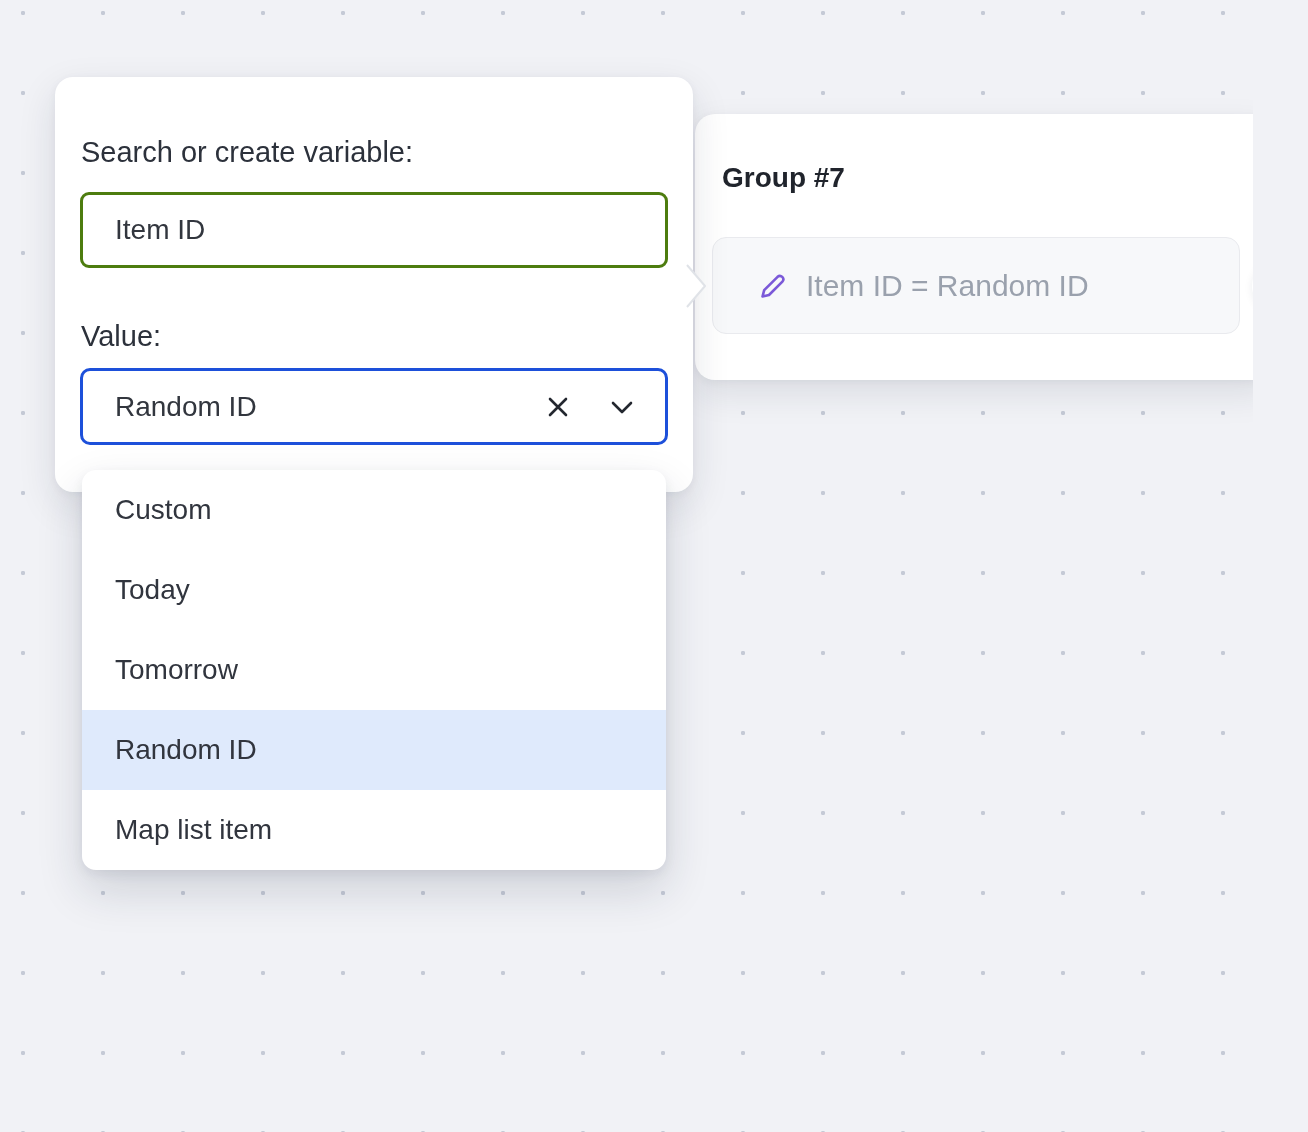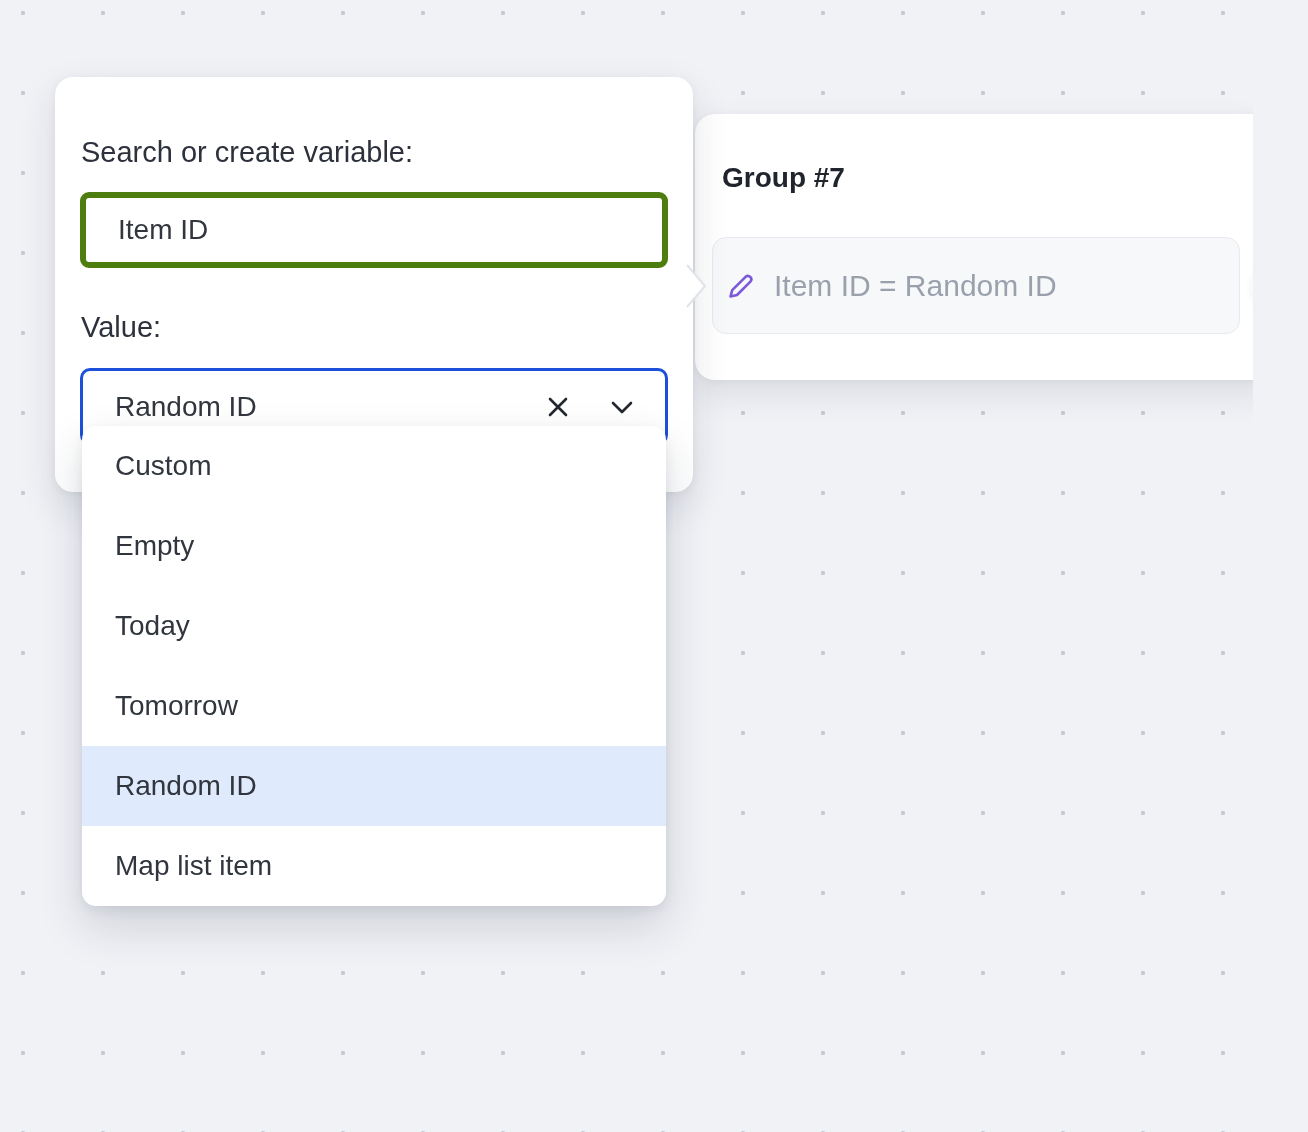--- a/index.html
+++ b/index.html
@@ -24,46 +24,46 @@
     width: 638px; height: 415px;
     background: #ffffff; border-radius: 18px;
     box-shadow: 0 14px 38px rgba(25,35,60,.12), 0 2px 8px rgba(25,35,60,.05);
     z-index: 30;
   }
   .search-label, .value-label {
     position: absolute; left: 26px;
     font-size: 29px; line-height: 32px; color: #2c313b;
   }
   .search-label { top: 59px; }
-  .value-label  { top: 234px; }
+  .value-label  { top: 243px; }
   .search-input {
     position: absolute; left: 25px; top: 115px;
     width: 588px; height: 76px; box-sizing: border-box;
-    border: 6px solid #4d7c0f; border-radius: 9px;
+    border: 3px solid #4d7c0f; border-radius: 9px;
     padding: 0 20px 0 32px; outline: none;
     font-family: "Liberation Sans", sans-serif;
     font-size: 28px; color: #32363e; background: #fff;
   }
   .value-select {
     position: absolute; left: 25px; top: 291px;
     width: 588px; height: 77px; box-sizing: border-box;
     border: 3px solid #1d50da; border-radius: 10px;
     background: #fff; display: flex; align-items: center;
     padding: 0 26px 0 32px; cursor: pointer;
   }
   .value-select .select-value {
     flex: 1; font-size: 28px; color: #32363e;
   }
   .icon-btn { display: flex; align-items: center; justify-content: center; cursor: pointer; }
   .icon-x { width: 34px; height: 34px; }
   .icon-chevron { width: 34px; height: 34px; margin-left: 30px; }
 
   
   .dropdown {
-    position: absolute; left: 82px; top: 426px;
+    position: absolute; left: 82px; top: 470px;
     width: 584px; background: #ffffff; border-radius: 14px;
     box-shadow: 0 20px 46px rgba(25,35,60,.16), 0 4px 12px rgba(25,35,60,.07);
     overflow: hidden; z-index: 40;
   }
   .option {
     height: 80px; display: flex; align-items: center;
     padding-left: 33px; font-size: 28px; color: #31353e;
     cursor: pointer;
   }
   .option.selected { background: #dfeafc; }
@@ -80,21 +80,21 @@
     z-index: 20;
   }
   .group-title {
     position: absolute; left: 27px; top: 48px;
     font-size: 28px; font-weight: 700; color: #20242c;
   }
   .condition-row {
     position: absolute; left: 17px; top: 123px;
     width: 528px; height: 97px; box-sizing: border-box;
     background: #f7f8fa; border: 1.5px solid #e9eaee; border-radius: 14px;
-    display: flex; align-items: center; padding-left: 12px;
+    display: flex; align-items: center; padding-left: 44px;
     cursor: pointer;
   }
   .pencil { width: 32px; height: 32px; margin-right: 17px; flex: none; }
   .condition-text { font-size: 30px; color: #9aa1ad; }
 
   
   .connector {
     position: absolute; left: 1252px; top: 259px;
     width: 54px; height: 54px; border-radius: 50%;
     background: #ffffff; box-shadow: 0 2px 8px rgba(25,35,60,.08);
@@ -128,23 +128,20 @@
         </svg>
       </span>
     </div>
   </div>
 
   <div class="dropdown">
     <div class="option">
         <span>Custom</span>
       </div>
     <div class="option">
-        <span>Empty</span>
-      </div>
-    <div class="option">
         <span>Today</span>
       </div>
     <div class="option">
         <span>Tomorrow</span>
       </div>
     <div class="option selected">
         <span>Random ID</span>
       </div>
     <div class="option">
         <span>Map list item</span>

